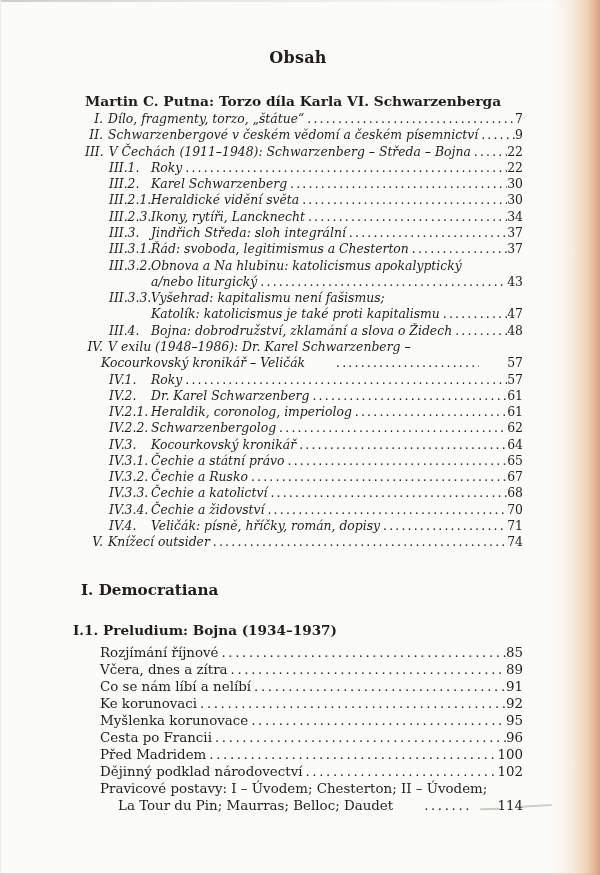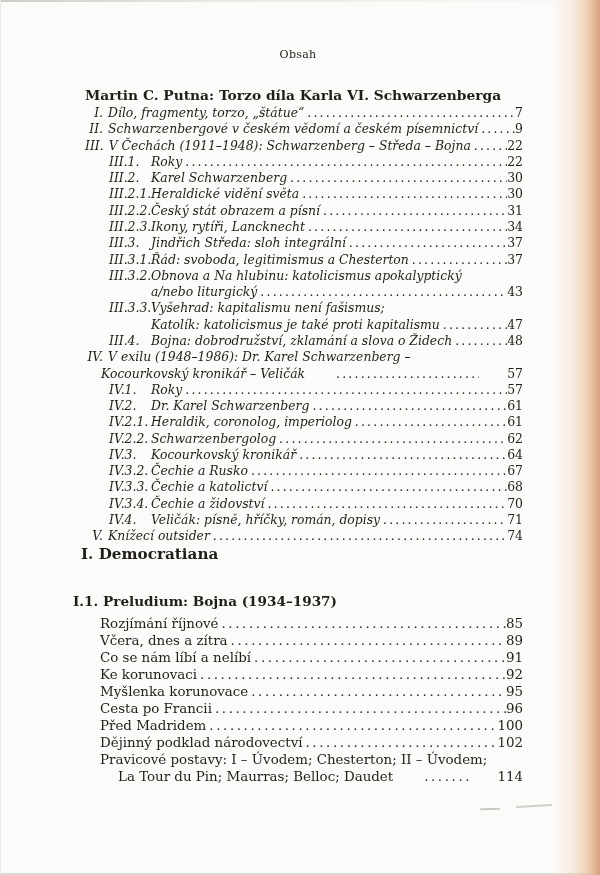--- a/index.html
+++ b/index.html
@@ -49,22 +49,22 @@
 
   
   .content {
     position: absolute;
     left: 73px;
     top: 48px;
     width: 450px;
   }
   .page-title {
     text-align: center;
-    font-size: 11px;
-    font-weight: normal;
+    font-size: 16px;
+    font-weight: bold;
     letter-spacing: 0.3px;
     margin: 0 0 26px 0;
   }
   .chapter-heading {
     font-size: 13.8px;
     font-weight: bold;
     padding-left: 12px;
     margin: 0 0 2px 0;
     white-space: nowrap;
   }
@@ -99,26 +99,27 @@
   }
   .dots::after {
     content: "........................................................................................................................";
   }
   .pg { flex: none; font-style: normal; }
 
   .section-heading {
     font-size: 15.2px;
     font-weight: bold;
     padding-left: 8px;
+    margin-top: 30px;
     white-space: nowrap;
   }
   .subsection-heading {
     font-size: 13.6px;
     font-weight: bold;
-    margin-top: 30px;
+    margin-top: 23px;
     white-space: nowrap;
   }
   .prelude {
     font-size: 13.4px;
     margin-top: 6px;
   }
   .prelude .row { line-height: 17.1px; padding-left: 27px; }
   .prelude .row.cont { padding-left: 45px; }
   .prelude .dots { letter-spacing: 2.6px; }
 </style>
@@ -168,26 +169,20 @@
         <span class="dots"></span>
         <span class="pg">30</span>
       </div>
       <div class="row lvl1">
         <span class="num">III.2.1.</span>
         <span class="title">Heraldické vidění světa</span>
         <span class="dots"></span>
         <span class="pg">30</span>
       </div>
       <div class="row lvl1">
-        <span class="num">III.2.2.</span>
-        <span class="title">Český stát obrazem a písní</span>
-        <span class="dots"></span>
-        <span class="pg">31</span>
-      </div>
-      <div class="row lvl1">
         <span class="num">III.2.3.</span>
         <span class="title">Ikony, rytíři, Lancknecht</span>
         <span class="dots"></span>
         <span class="pg">34</span>
       </div>
       <div class="row lvl1">
         <span class="num">III.3.</span>
         <span class="title">Jindřich Středa: sloh integrální</span>
         <span class="dots"></span>
         <span class="pg">37</span>
@@ -255,20 +250,26 @@
         <span class="dots"></span>
         <span class="pg">62</span>
       </div>
       <div class="row lvl1">
         <span class="num">IV.3.</span>
         <span class="title">Kocourkovský kronikář</span>
         <span class="dots"></span>
         <span class="pg">64</span>
       </div>
       <div class="row lvl1">
+        <span class="num">IV.3.1.</span>
+        <span class="title">Čechie a státní právo</span>
+        <span class="dots"></span>
+        <span class="pg">65</span>
+      </div>
+      <div class="row lvl1">
         <span class="num">IV.3.2.</span>
         <span class="title">Čechie a Rusko</span>
         <span class="dots"></span>
         <span class="pg">67</span>
       </div>
       <div class="row lvl1">
         <span class="num">IV.3.3.</span>
         <span class="title">Čechie a katolictví</span>
         <span class="dots"></span>
         <span class="pg">68</span>

